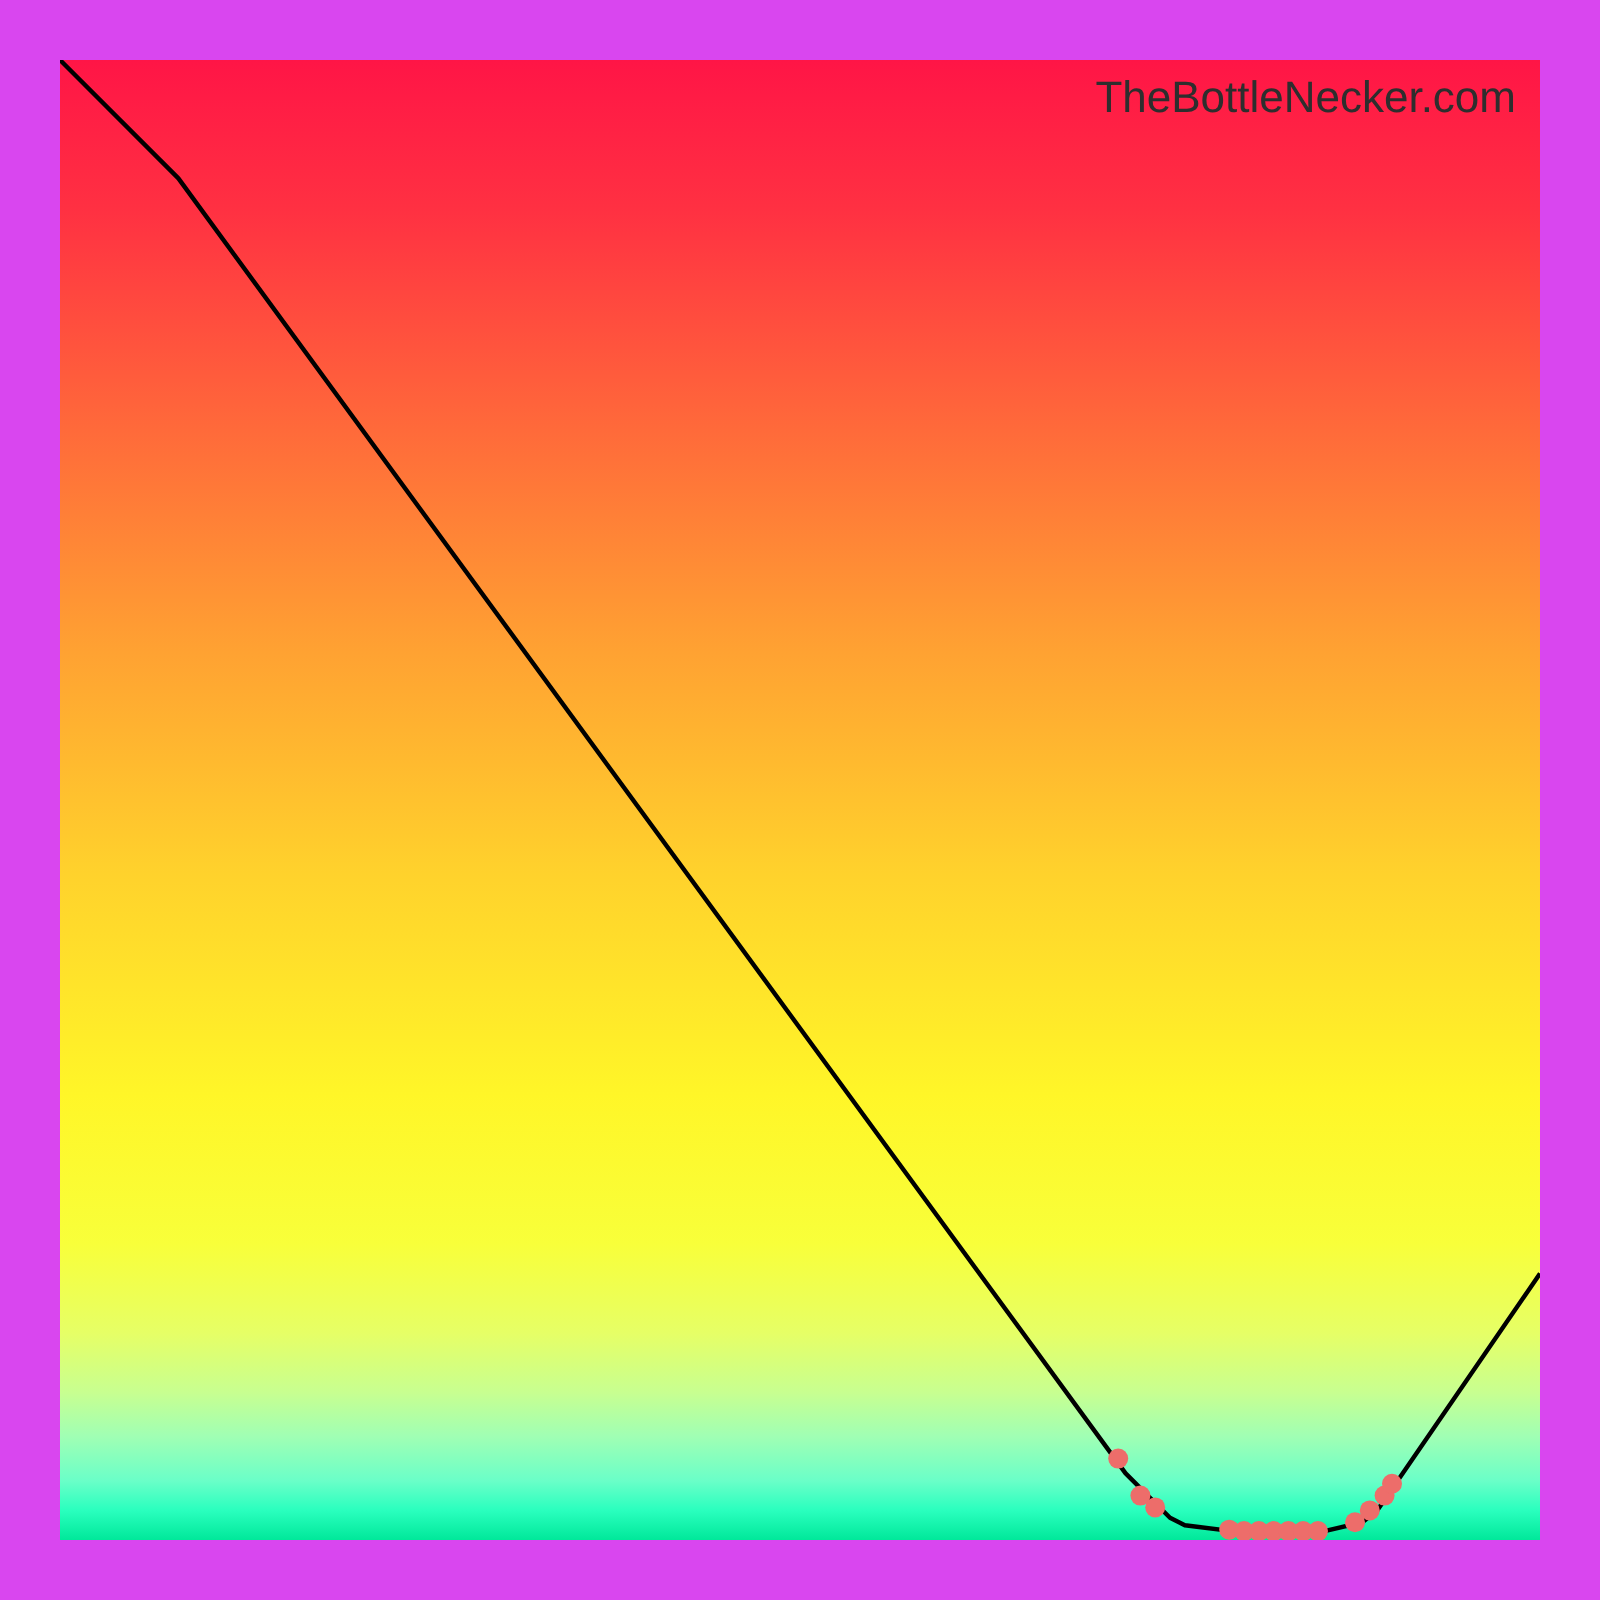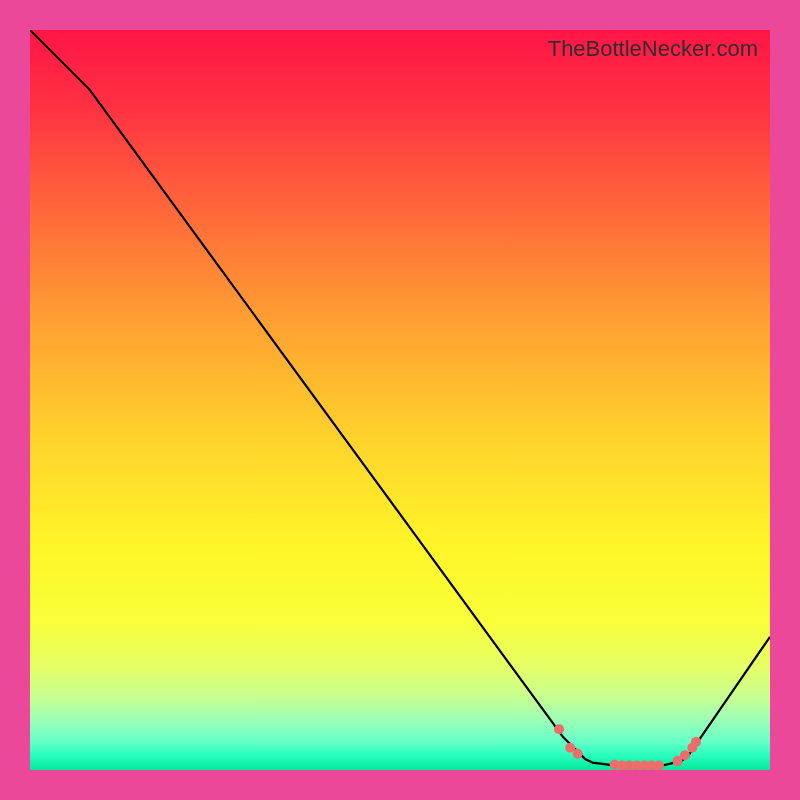--- a/index.html
+++ b/index.html
@@ -1,17 +1,17 @@
 <!DOCTYPE html>
 <html><head>
 <meta charset="utf-8">
 <style>
   * { margin: 0; padding: 0; box-sizing: border-box; }
   body { width: 800px; height: 800px; background: #000; position: relative; font-family: Arial, sans-serif; }
-  .frame { position: absolute; top: 0; left: 0; width: 800px; height: 800px; background: #ec4899; }
+  .frame { position: absolute; top: 0; left: 0; width: 800px; height: 800px; background: #d946ef; }
   .plot { position: absolute; top: 30px; left: 30px; width: 740px; height: 740px; overflow: hidden; }
   .gradient { position: absolute; inset: 0; }
   .label { position: absolute; top: 6px; right: 12px; font-size: 22px; font-weight: 500; color: #2e2e2e; font-family: Arial, Helvetica, sans-serif; z-index: 5; }
   svg.curve { position: absolute; inset: 0; z-index: 3; }
   svg.dots { position: absolute; inset: 0; z-index: 4; }
 </style>
 </head>
 <body>
 
 <div class="frame">

